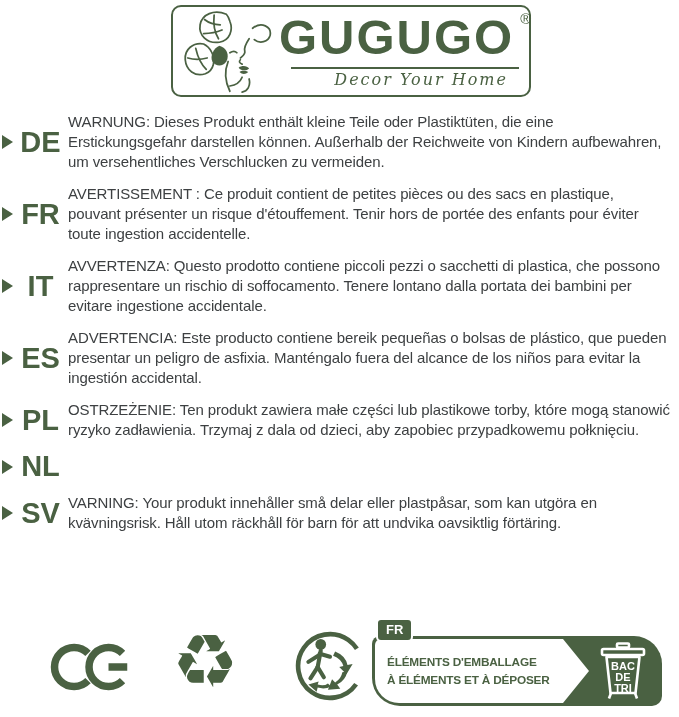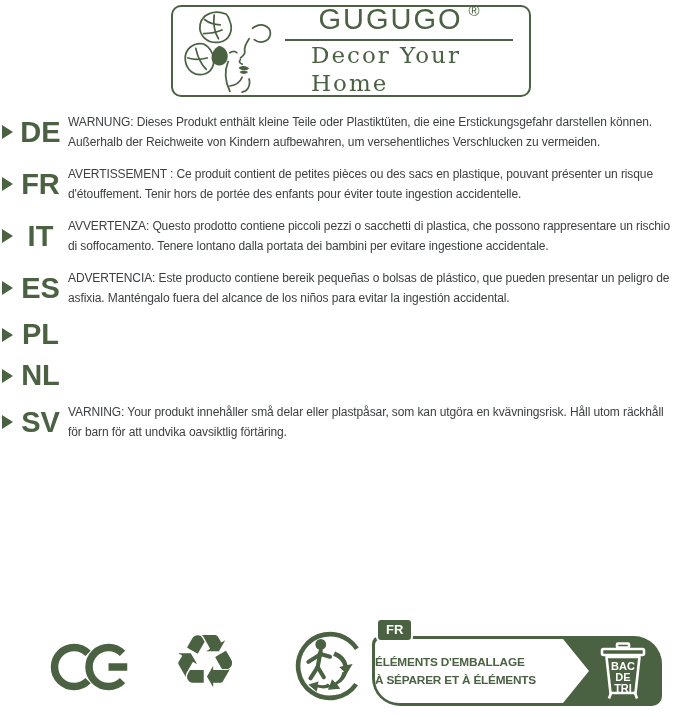--- a/index.html
+++ b/index.html
@@ -8,54 +8,54 @@
   body { width:679px; height:717px; font-family:"Liberation Sans",sans-serif; }
   .sheet { position:relative; width:679px; height:717px; background:#fff; overflow:hidden; }
 
   
   .logo-box { position:absolute; left:171px; top:5px; width:360px; height:92px;
     border:2px solid var(--green); border-radius:10px; display:flex; align-items:center;
     padding:4px 10px 4px 6px; background:#fff; }
   .logo-art { width:100px; height:84px; flex-shrink:0; }
   .logo-text { flex:1; display:flex; flex-direction:column; align-items:center; }
   .brand-row { display:flex; align-items:flex-start; }
-  .brand { font-size:29px; letter-spacing:2px; color:var(--green); line-height:1; font-weight:400; }
+  .brand { font-size:49px; letter-spacing:2px; color:var(--green); line-height:1; font-weight:700; }
   .reg { font-size:15px; color:var(--green); margin-left:6px; margin-top:-3px; }
   .brand-rule { width:228px; border-top:2px solid var(--green); margin:5px 0 1px; }
-  .tagline { font-family:"DejaVu Serif",serif; font-size:23px;
+  .tagline { font-family:"DejaVu Serif",serif; font-style:italic; font-size:16px;
     color:var(--green); letter-spacing:2px; line-height:1.2;margin-left:32px; }
 
   
   .warnings { position:absolute; top:112px; left:0; width:679px;
     display:flex; flex-direction:column; gap:12px; }
   .warning-row { display:flex; align-items:center; }
   .marker { width:0; height:0; border-left:11px solid var(--green);
     border-top:7px solid transparent; border-bottom:7px solid transparent;
     margin-left:2px; flex-shrink:0; }
   .lang-code { width:55px; text-align:center; font-weight:bold; font-size:29px;
     color:var(--green); flex-shrink:0; line-height:1; }
-  .warning-text { flex:1; font-size:12px; line-height:20px; color:var(--ink);
+  .warning-text { flex:1; font-size:15px; line-height:20px; color:var(--ink);
     letter-spacing:-0.1px; padding-right:4px; max-width:606px; }
 
   
   .footer { position:absolute; left:0; top:616px; width:679px; height:101px; }
   .ce-mark { position:absolute; left:50px; top:26px; width:84px; height:50px; }
   .recycle-glyph { position:absolute; left:172px; top:8px; font-size:74px; line-height:1;
     color:var(--green); font-family:"DejaVu Sans",sans-serif; }
   .triman { position:absolute; left:294px; top:14px; width:72px; height:72px; }
 
   .info-tri { position:absolute; left:372px; top:20px; width:290px; height:70px;
     background:var(--green); border-radius:8px 28px 10px 28px; }
   .fr-tab { position:absolute; top:-18px; left:4px; background:var(--green); color:#fff;
     font-weight:bold; font-size:13px; line-height:1; padding:3px 8px 4px;
     border-radius:5px; border:2px solid #fff; z-index:2; }
   .white-area { position:absolute; left:3px; top:3px; bottom:3px; width:214px; background:#fff;
     border-radius:6px 0 0 24px;
     clip-path:polygon(0 0, calc(100% - 26px) 0, 100% 50%, calc(100% - 26px) 100%, 0 100%);
-    display:flex; flex-direction:column; justify-content:center; gap:2px; }
+    display:flex; flex-direction:column; justify-content:center; padding-left:12px; gap:2px; }
   .info-line { font-weight:bold; font-size:11.8px; letter-spacing:-0.2px;
     color:var(--green); line-height:16px; white-space:nowrap; }
   .bin-icon { position:absolute; right:13px; top:6px; width:52px; height:58px; }
   .bin-text { font-family:"Liberation Sans",sans-serif; font-weight:bold; fill:#fff; }
 </style>
 </head>
 <body>
 
 <div class="sheet">
 
@@ -114,20 +114,21 @@
       <span class="warning-text">AVVERTENZA: Questo prodotto contiene piccoli pezzi o sacchetti di plastica, che possono rappresentare un rischio di soffocamento. Tenere lontano dalla portata dei bambini per evitare ingestione accidentale.</span>
     </div>
     <div class="warning-row">
       <span class="marker"></span>
       <span class="lang-code">ES</span>
       <span class="warning-text">ADVERTENCIA: Este producto contiene bereik pequeñas o bolsas de plástico, que pueden presentar un peligro de asfixia. Manténgalo fuera del alcance de los niños para evitar la ingestión accidental.</span>
     </div>
     <div class="warning-row">
       <span class="marker"></span>
       <span class="lang-code">PL</span>
+      <span class="warning-text">OSTRZEŻENIE: Ten produkt zawiera małe części lub plastikowe torby, które mogą stanowić ryzyko zadławienia. Trzymaj z dala od dzieci, aby zapobiec przypadkowemu połknięciu.</span>
     </div>
     <div class="warning-row">
       <span class="marker"></span>
       <span class="lang-code">NL</span>
     </div>
     <div class="warning-row">
       <span class="marker"></span>
       <span class="lang-code">SV</span>
       <span class="warning-text">VARNING: Your produkt innehåller små delar eller plastpåsar, som kan utgöra en kvävningsrisk. Håll utom räckhåll för barn för att undvika oavsiktlig förtäring.</span>
     </div>
@@ -157,21 +158,21 @@
         <path d="M40,21 Q50,25 52,34 L57,33 L51,43 L44,36 L48,35 Q46,28 38,25 Z"></path>
         <path d="M52,40 Q50,49 42,53 L45,57 L33,58 L37,48 L40,51 Q46,47 47,41 Z"></path>
         <path d="M36,55 Q30,58 23,56 L22,60 L14,53 L24,50 L23,53 Q29,55 33,52 Z"></path>
       </g>
     </svg>
 
     <div class="info-tri">
       <span class="fr-tab">FR</span>
       <div class="white-area">
         <span class="info-line">ÉLÉMENTS D'EMBALLAGE</span>
-        <span class="info-line">À SÉPARER ET À ÉLÉMENTS</span>
+        <span class="info-line">À ÉLÉMENTS ET À DÉPOSER</span>
       </div>
       <svg class="bin-icon" viewBox="0 0 52 58" fill="none" stroke="#fff" stroke-width="2.6" stroke-linejoin="round">
         <rect x="20" y="1.5" width="12" height="4" rx="1"></rect>
         <rect x="5" y="7" width="42" height="6" rx="1.5"></rect>
         <path d="M9.5,15 L13.5,51 H38.5 L42.5,15 Z"></path>
         <path d="M14,51 L12,56.5"></path>
         <path d="M38,51 L40,56.5"></path>
         <text class="bin-text" x="26" y="28" font-size="11" text-anchor="middle" stroke="none">BAC</text>
         <text class="bin-text" x="26" y="39" font-size="11" text-anchor="middle" stroke="none">DE</text>
         <text class="bin-text" x="26" y="50" font-size="11" text-anchor="middle" stroke="none">TRI</text>

